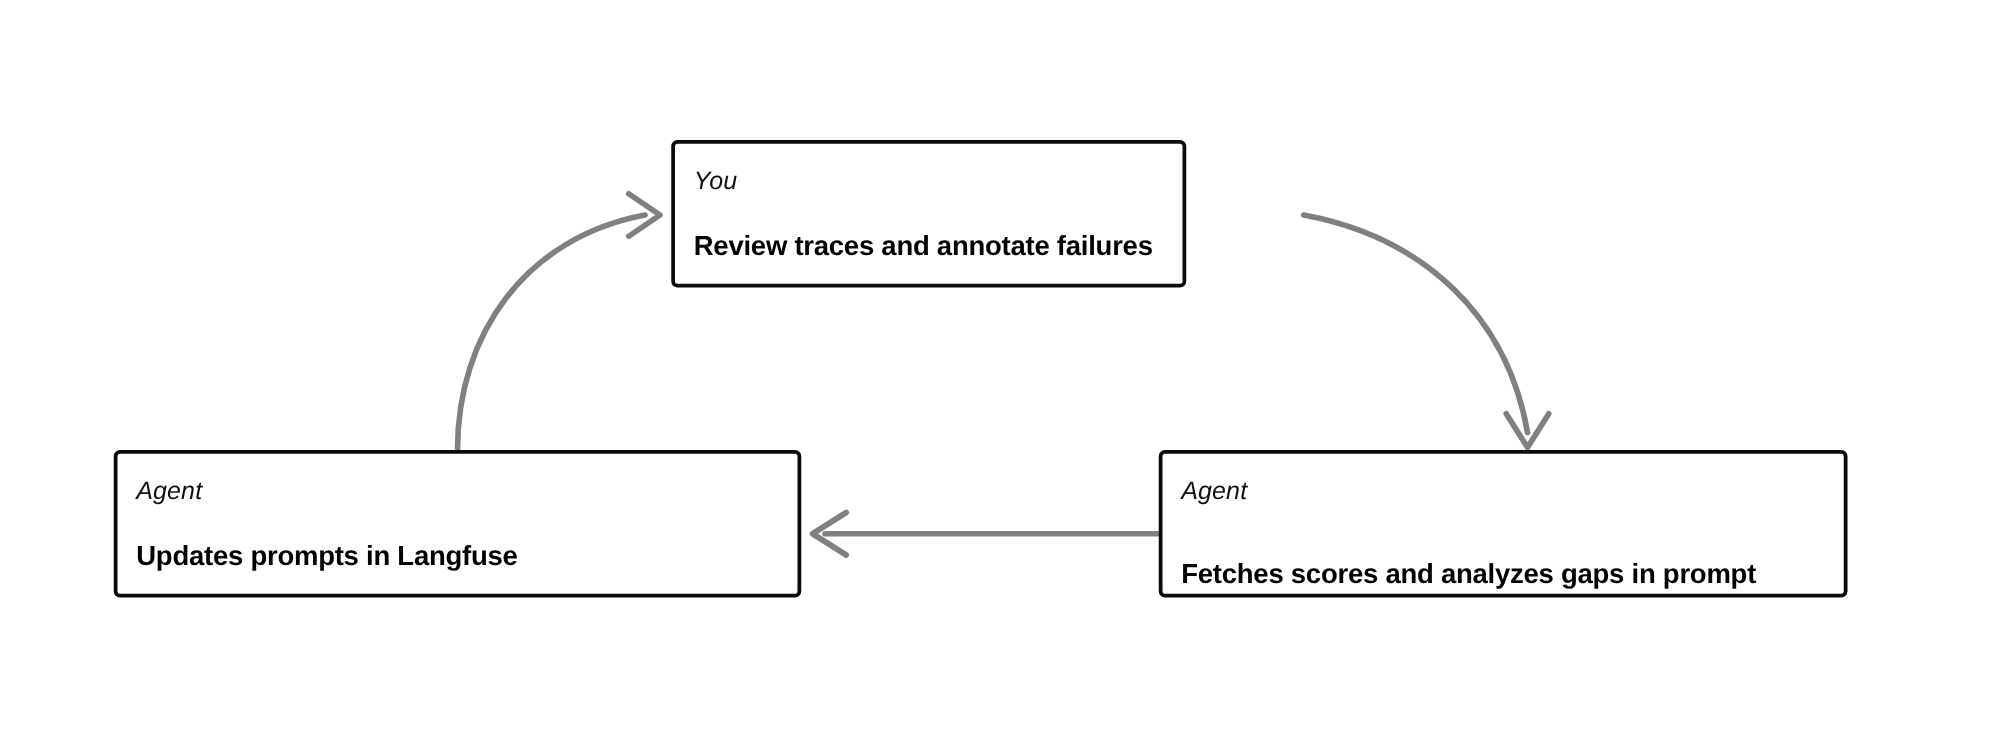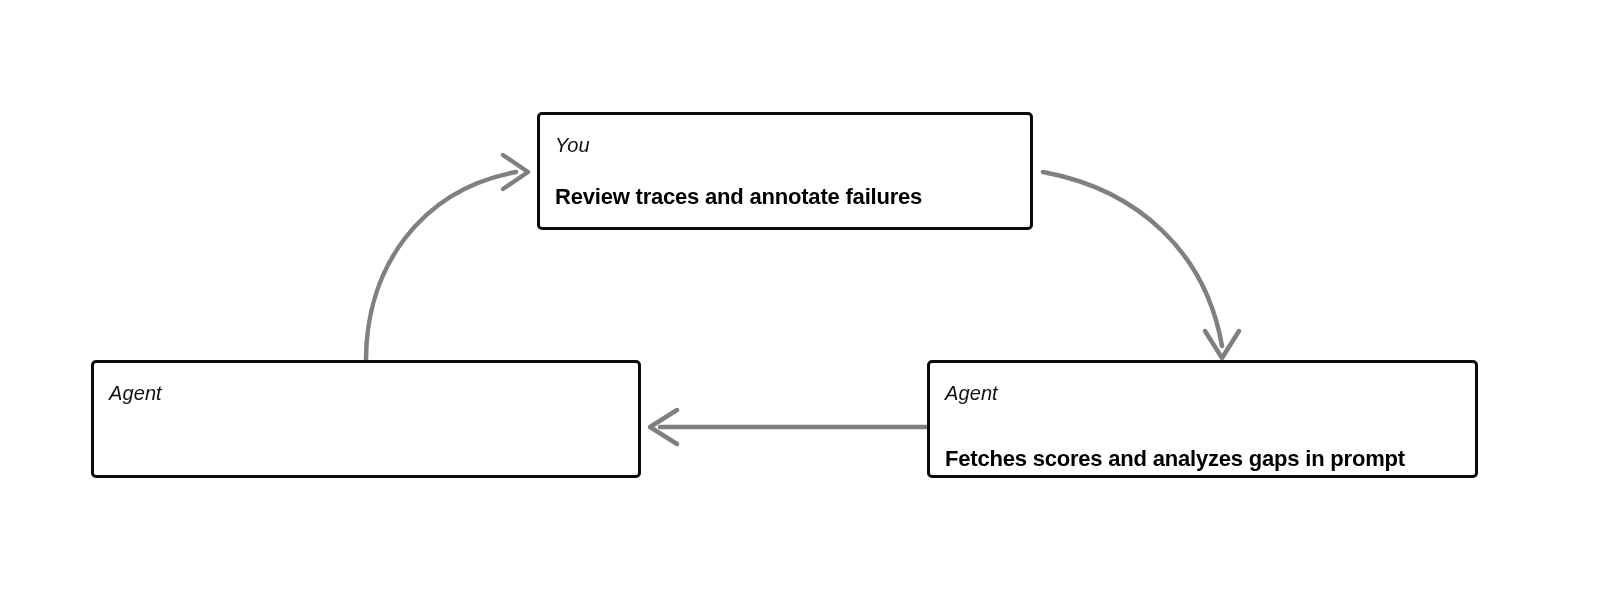--- a/index.html
+++ b/index.html
@@ -54,21 +54,21 @@
     line-height: 24px;
     color: #000000;
     letter-spacing: -0.2px;
     white-space: nowrap;
   }
 
   
   #node-you {
     left: 537px;
     top: 112px;
-    width: 496px;
+    width: 412px;
     height: 118px;
   }
   #node-you .node-role { left: 15px; top: 20px; }
   #node-you .node-title { left: 15px; top: 70px; }
 
   
   #node-updates-prompts {
     left: 91px;
     top: 360px;
     width: 550px;
@@ -110,20 +110,21 @@
     </g>
   </svg>
 
   <div class="node-box" id="node-you">
     <span class="node-role">You</span>
     <span class="node-title">Review traces and annotate failures</span>
   </div>
 
   <div class="node-box" id="node-updates-prompts">
     <span class="node-role">Agent</span>
+    <span class="node-title">Updates prompts in Langfuse</span>
   </div>
 
   <div class="node-box" id="node-fetches-scores">
     <span class="node-role">Agent</span>
     <span class="node-title">Fetches scores and analyzes gaps in prompt</span>
   </div>
 
 </div>
 
 </body></html>

